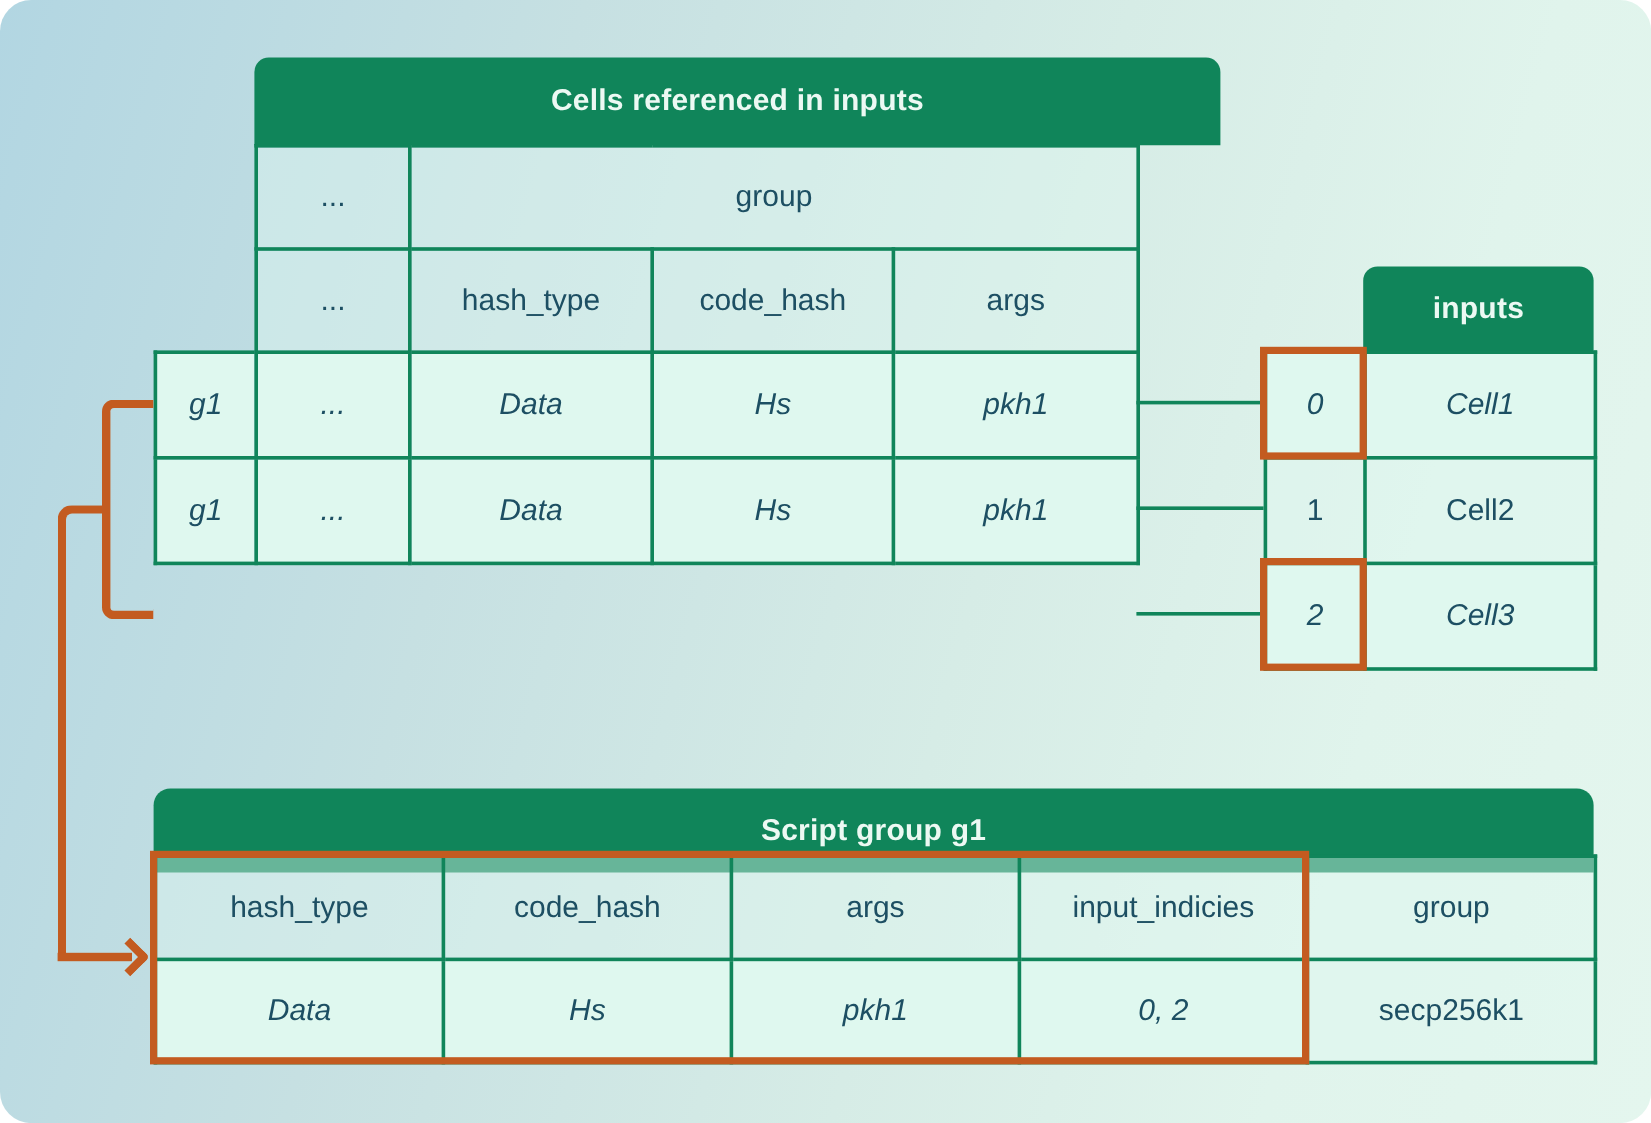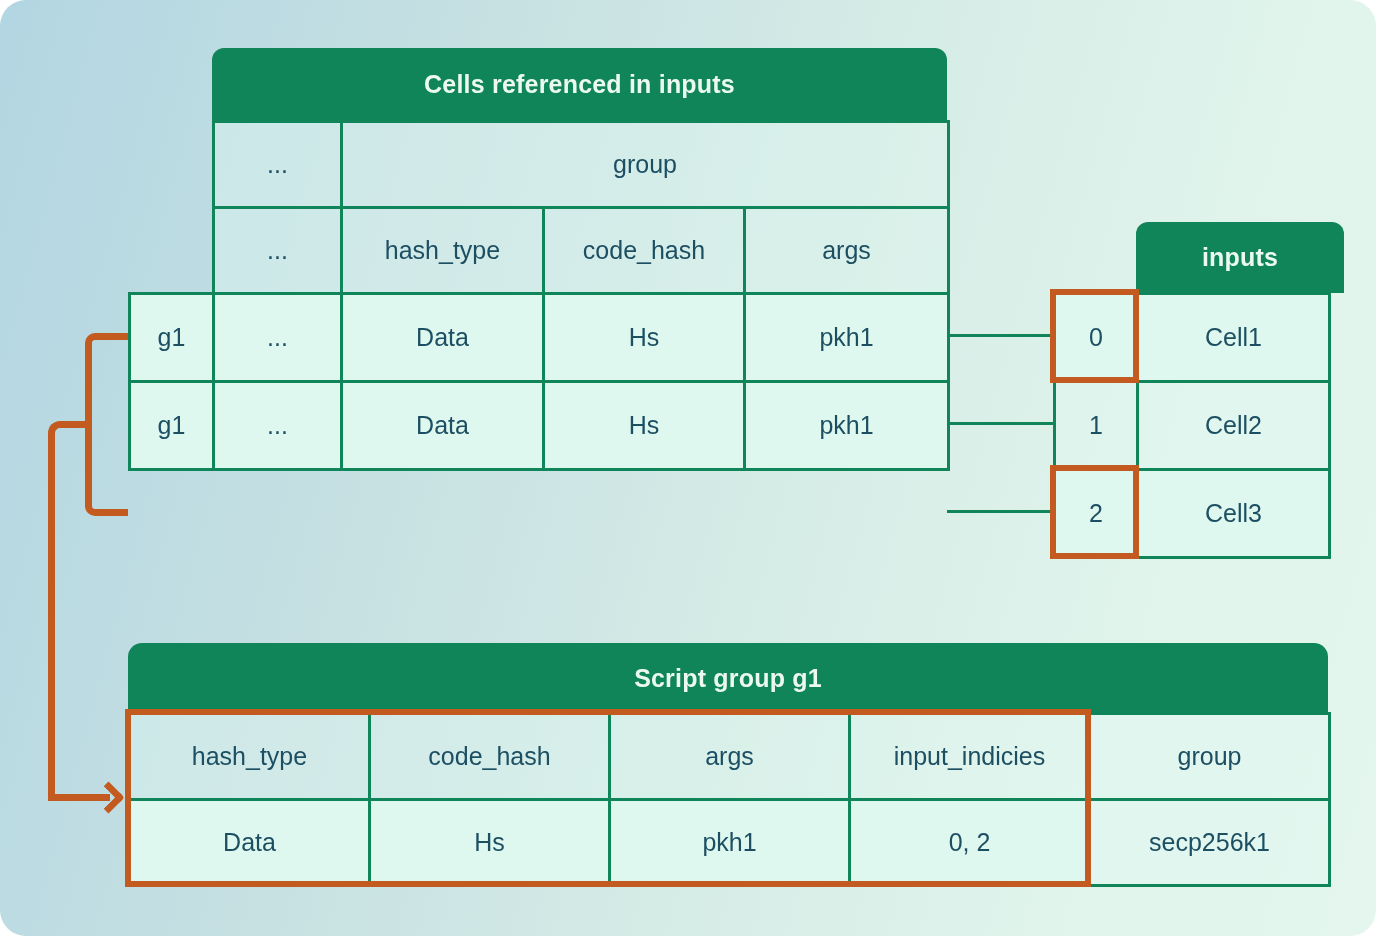--- a/index.html
+++ b/index.html
@@ -24,21 +24,21 @@
     position:absolute;background:var(--green);color:var(--title-text);
     display:flex;align-items:center;justify-content:center;
     font-weight:700;font-size:25px;letter-spacing:.2px;z-index:2;
   }
   table{border-collapse:collapse;table-layout:fixed;position:absolute;z-index:2;}
   td{
     border:3px solid var(--green);color:var(--text);font-size:25px;
     text-align:center;vertical-align:middle;background:var(--dim);
     overflow:hidden;white-space:nowrap;
   }
-  td.bright{background:var(--bright);}
+  td.bright{background:var(--bright);font-style:italic;}
   td.ghost{border:none;background:transparent;}
   
   .h-line{position:absolute;height:3px;background:var(--green);z-index:1;}
   
   .o-box{position:absolute;border:6px solid var(--orange);z-index:5;pointer-events:none;}
   .bracket{
     position:absolute;left:85px;top:333px;width:43px;height:183px;z-index:5;
     border-left:7px solid var(--orange);border-top:7px solid var(--orange);
     border-bottom:7px solid var(--orange);border-radius:10px 0 0 10px;pointer-events:none;
   }
@@ -52,21 +52,21 @@
     position:absolute;left:97px;top:786px;width:23px;height:23px;z-index:6;
     border-top:7px solid var(--orange);border-right:7px solid var(--orange);
     border-top-right-radius:4px;transform:rotate(45deg);pointer-events:none;
   }
 </style>
 </head>
 <body>
 
 <div class="page">
 
-  <div class="title-bar" style="left:212px;top:48px;width:735px;height:73px;border-radius:12px 12px 0 0;">
+  <div class="title-bar" style="left:212px;top:48px;width:805px;height:73px;border-radius:12px 12px 0 0;">
     <span>Cells referenced in inputs</span>
   </div>
 
   <table style="left:128px;top:120px;">
     <colgroup>
       <col style="width:84px">
         <col style="width:128px">
         <col style="width:202px">
       <col style="width:201px">
         <col style="width:204px">
@@ -94,21 +94,21 @@
     <tr style="height:88px">
       <td class="bright">g1</td>
       <td class="bright">...</td>
       <td class="bright">Data</td>
       <td class="bright">Hs</td>
       <td class="bright">pkh1</td>
     </tr>
   </tbody>
     </table>
 
-  <div class="title-bar" style="left:1136px;top:222px;width:208px;height:71px;border-radius:12px 12px 0 0;">
+  <div class="title-bar" style="left:1136px;top:222px;width:192px;height:71px;border-radius:12px 12px 0 0;">
     <span>inputs</span>
   </div>
 
   <table style="left:1053px;top:292px;">
     <colgroup>
         <col style="width:83px">
         <col style="width:192px">
       </colgroup>
     <tbody>
         <tr style="height:88px">
@@ -119,21 +119,21 @@
       <td>1</td>
       <td>Cell2</td>
     </tr>
     <tr style="height:88px">
       <td class="bright">2</td>
       <td class="bright">Cell3</td>
     </tr>
   </tbody>
     </table>
 
-  <div class="title-bar" style="left:128px;top:643px;width:1200px;height:70px;border-radius:14px 14px 0 0;">
+  <div class="title-bar" style="left:128px;top:657px;width:1200px;height:70px;border-radius:14px 14px 0 0;">
     <span>Script group g1</span>
   </div>
 
   <table style="left:128px;top:712px;">
     <colgroup>
       <col style="width:240px">
         <col style="width:240px">
         <col style="width:240px">
       <col style="width:240px">
         <col style="width:240px">

